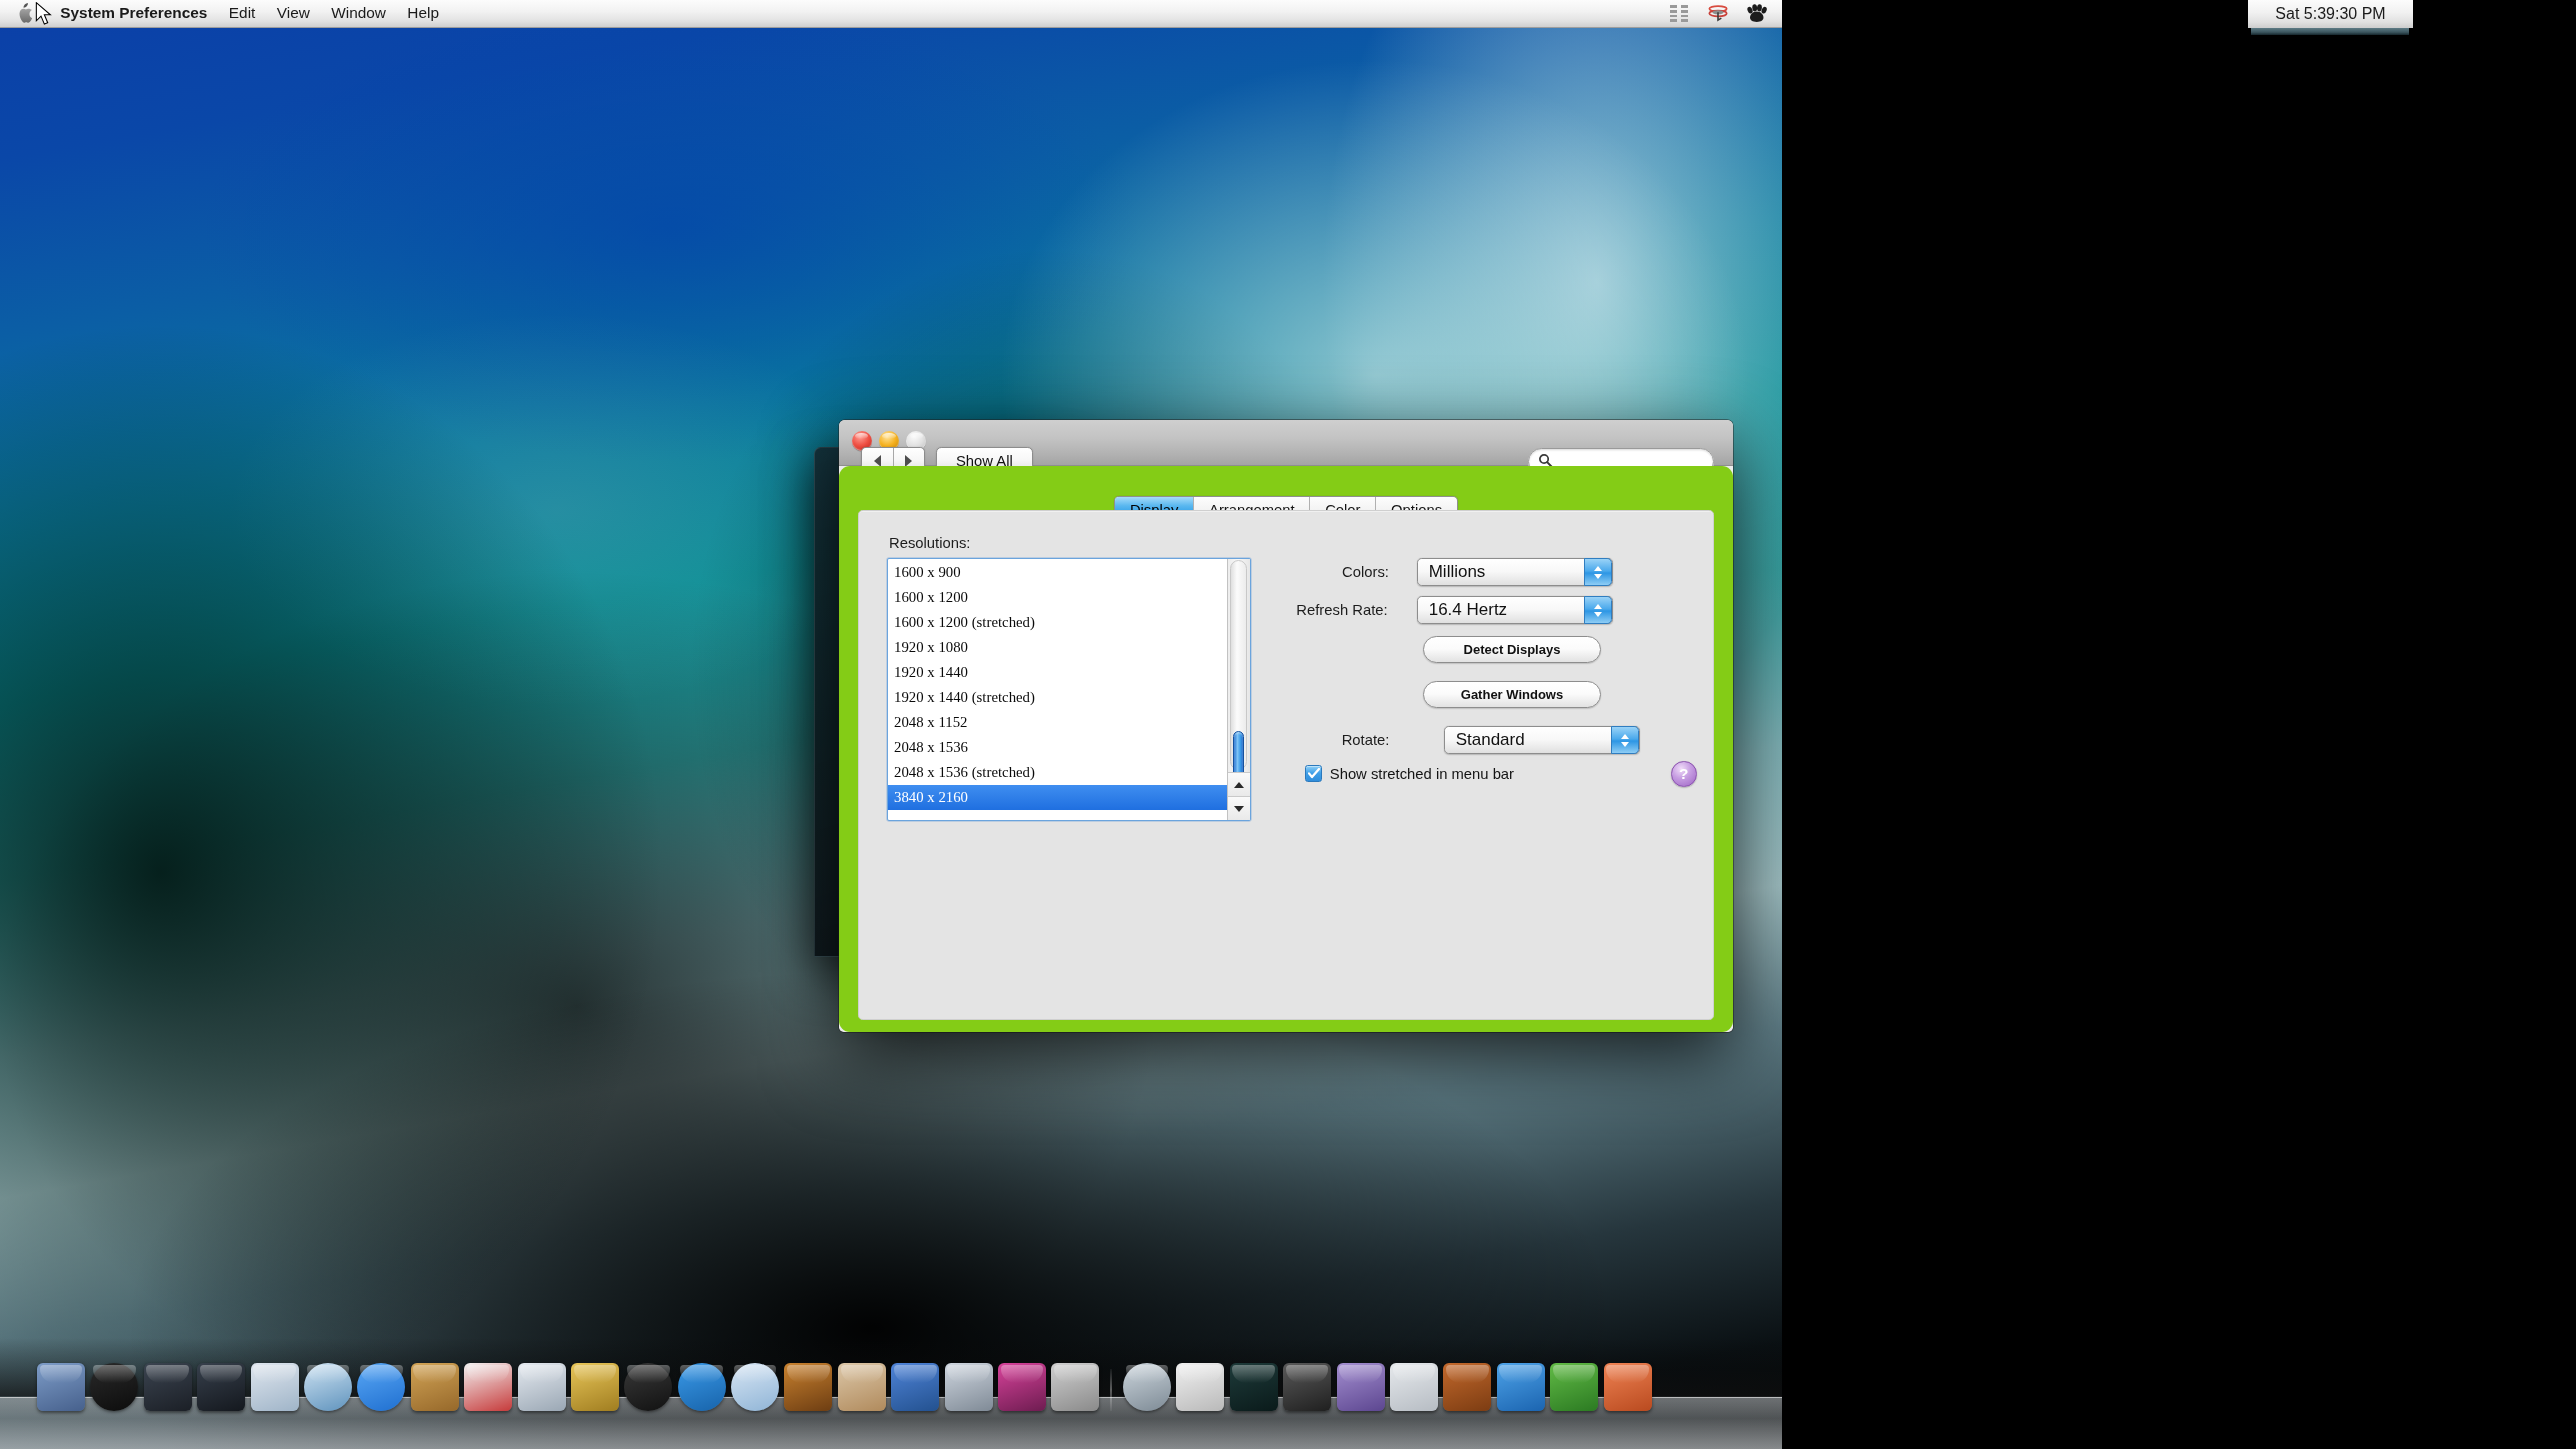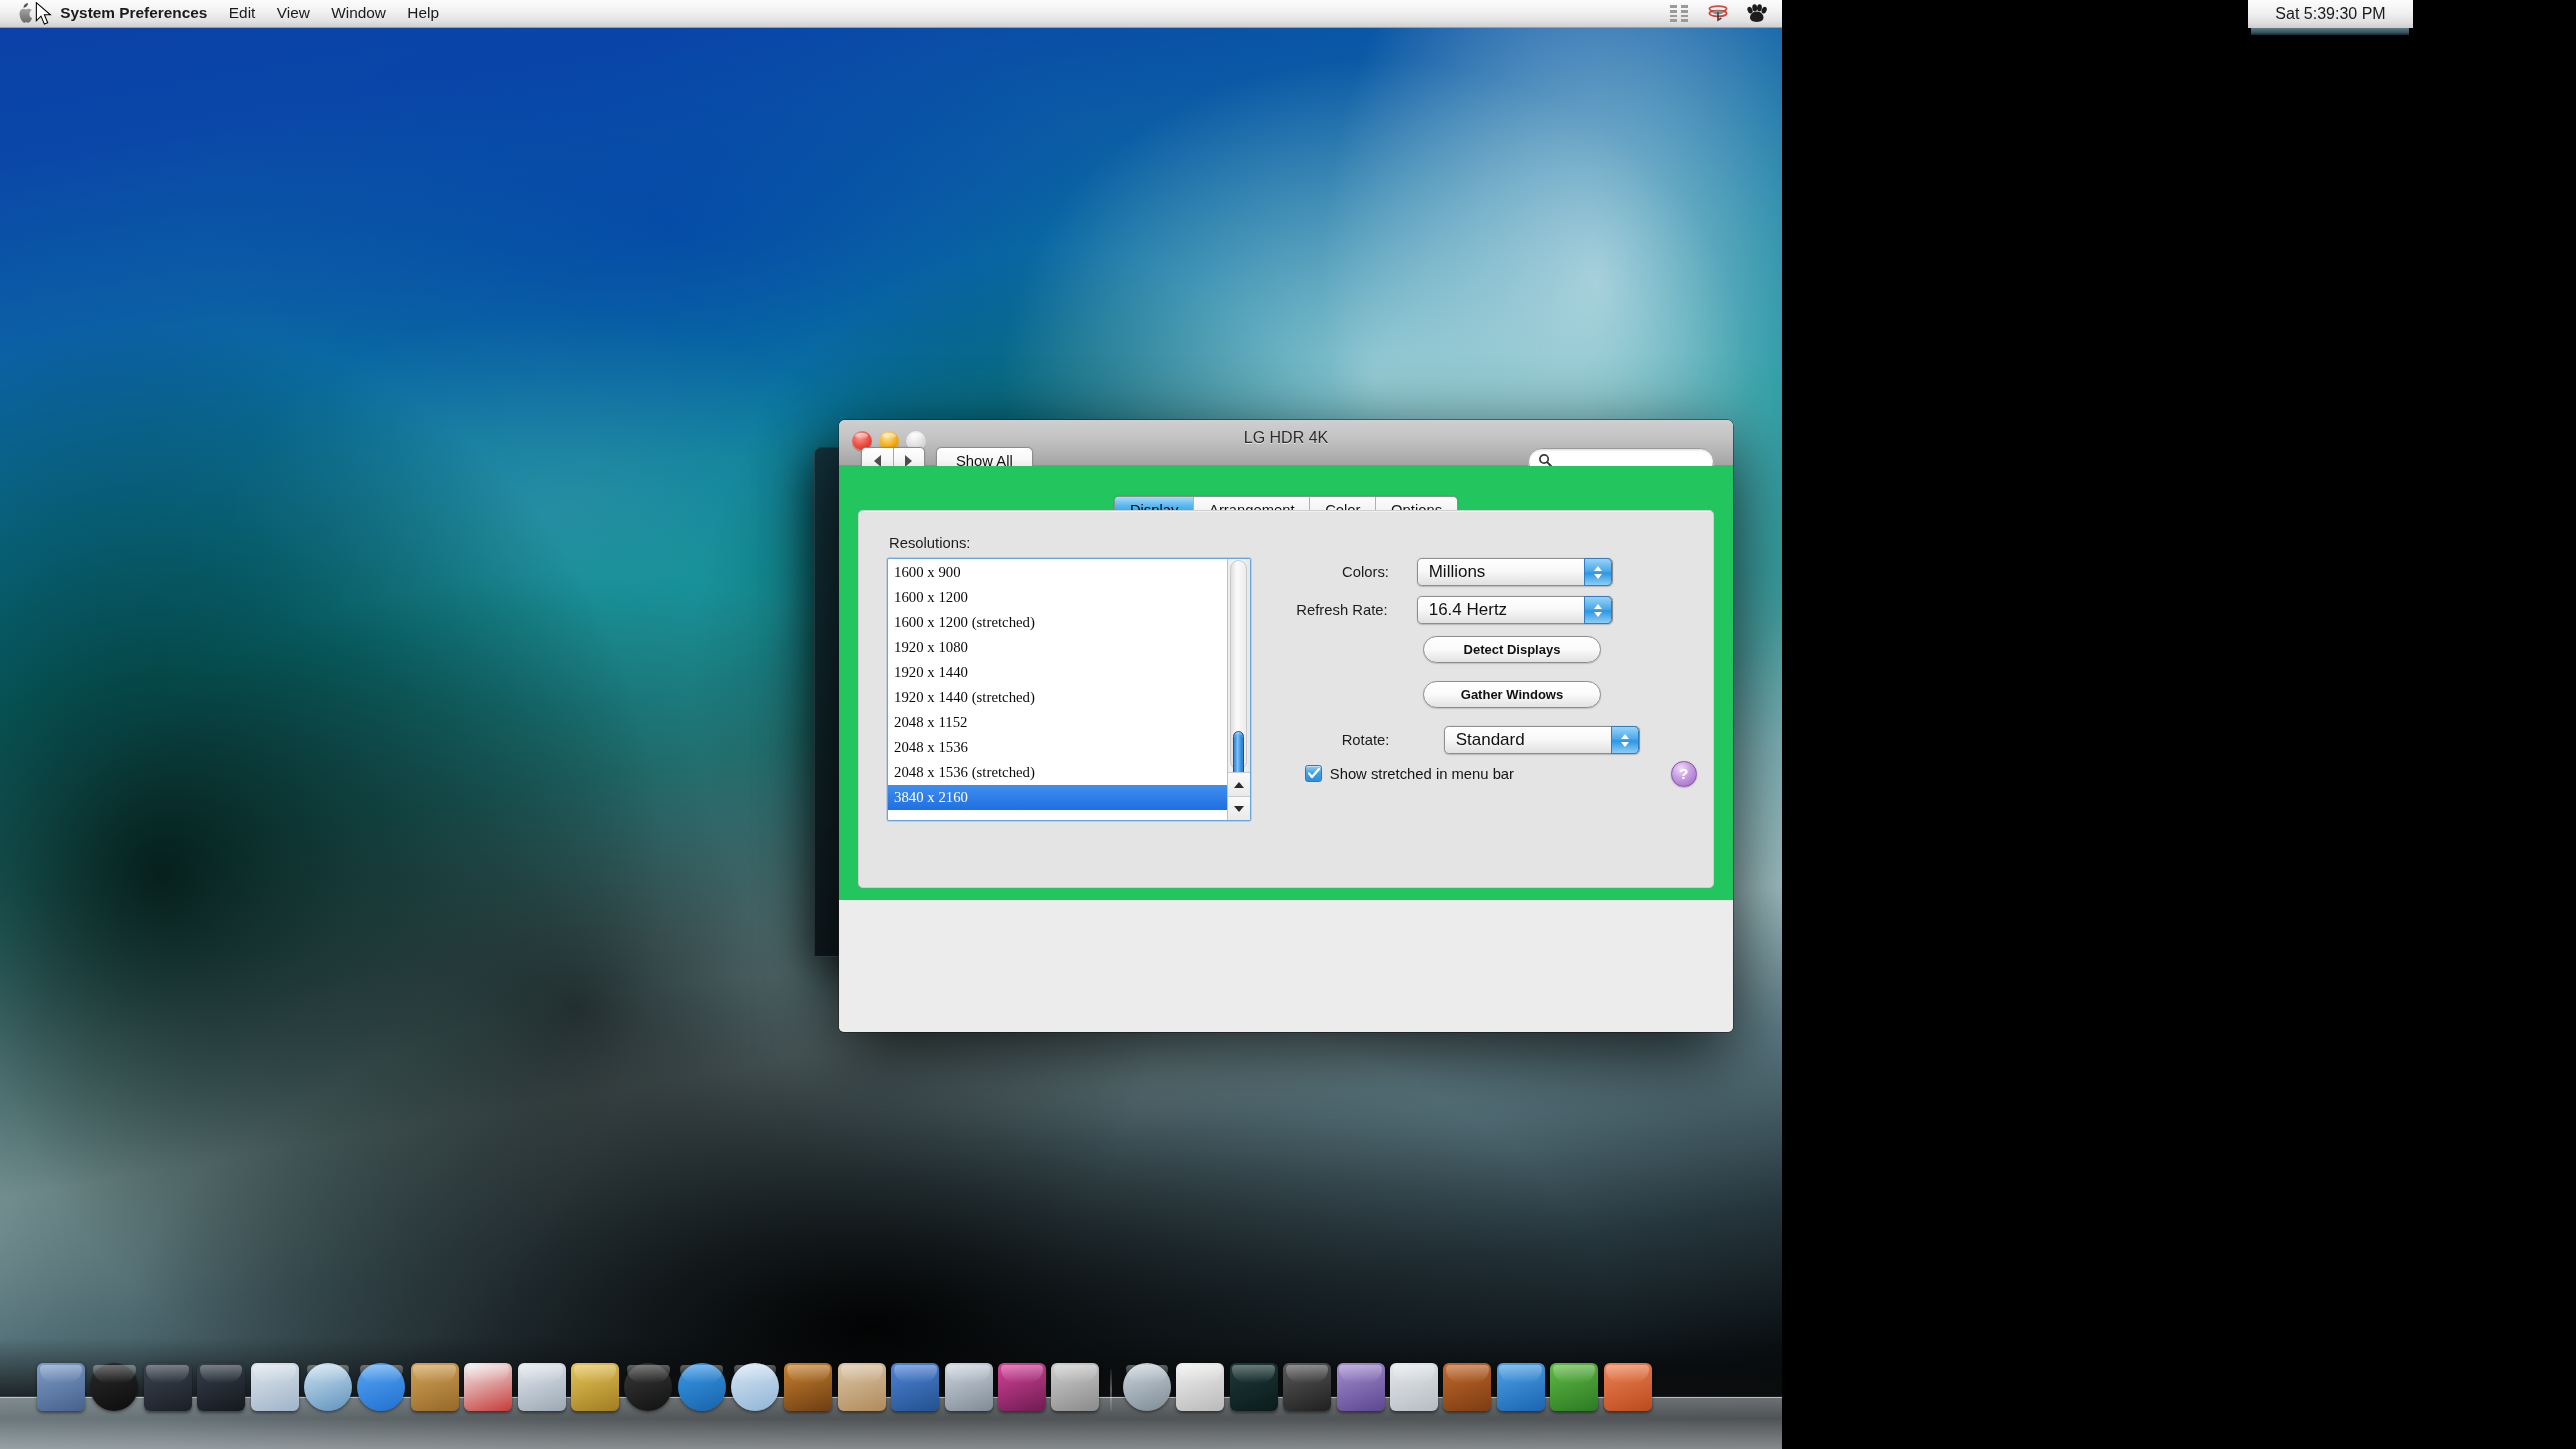--- a/index.html
+++ b/index.html
@@ -181,21 +181,21 @@
     display: flex; align-items: center;
   }
   #searchfield .mag { margin-left: 9.4px; }
   #searchfield input {
     border: none; outline: none; background: transparent;
     font-size: 13.4px; font-family: "Liberation Sans", sans-serif;
     margin-left: 4px; width: 134px; color: #222;
   }
 
   
-  #content { position: relative; height: 434px; background: #22c55e; }
+  #content { position: relative; height: 566px; background: #84cc16; border-radius: 11px; }
 
   #tabbar {
     position: absolute; left: 0; right: 0; top: 30px;
     display: flex; justify-content: center; align-items: center;
   }
   #tabgroup {
     display: flex; height: 28px;
     border-radius: 4.7px; overflow: hidden;
     border: 0.7px solid #8f8f8f;
     box-shadow: 0 0.7px 1.3px rgba(0,0,0,.2);
@@ -447,21 +447,20 @@
   <div id="behind-window"></div>
 
   <div id="prefs-window">
 
     <div id="titlebar">
       <div id="traffic-lights">
         <div class="tl close"></div>
         <div class="tl min"></div>
         <div class="tl zoom"></div>
       </div>
-      <div id="window-title">LG HDR 4K</div>
 
       <div id="toolbar-row">
         <div id="navbtns">
           <div class="navbtn">
             <span class="tri left"></span>
           </div>
           <div class="navbtn">
             <span class="tri right"></span>
           </div>
         </div>

